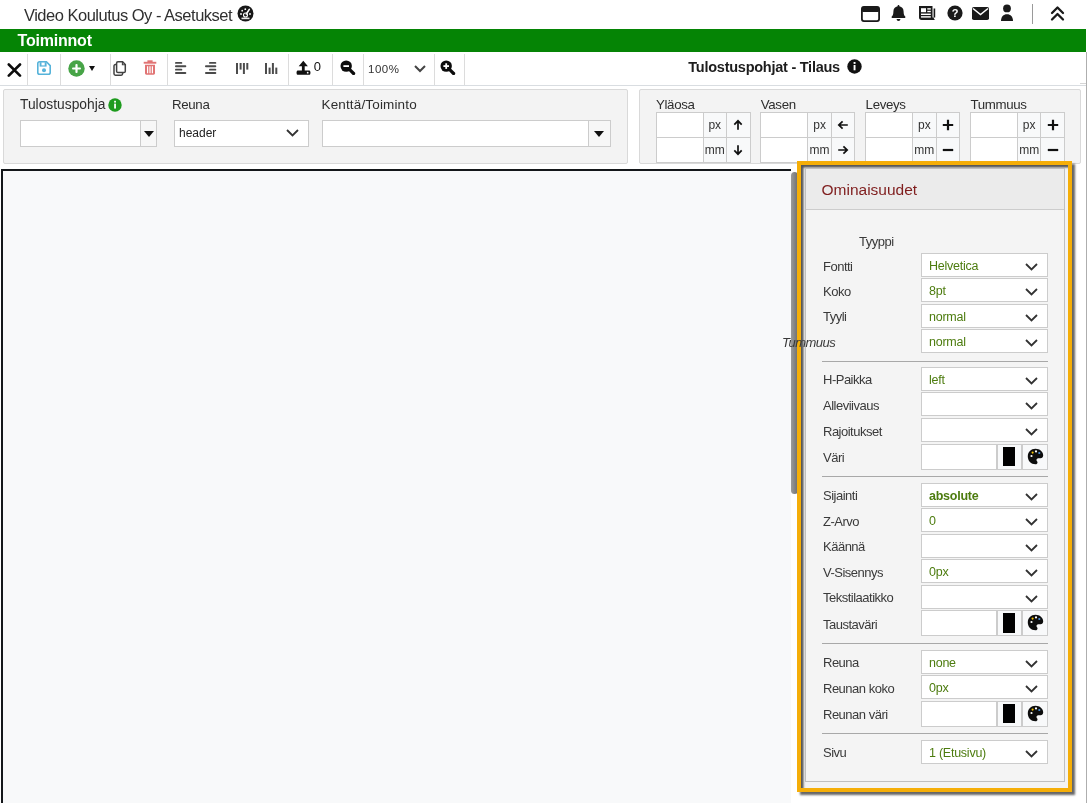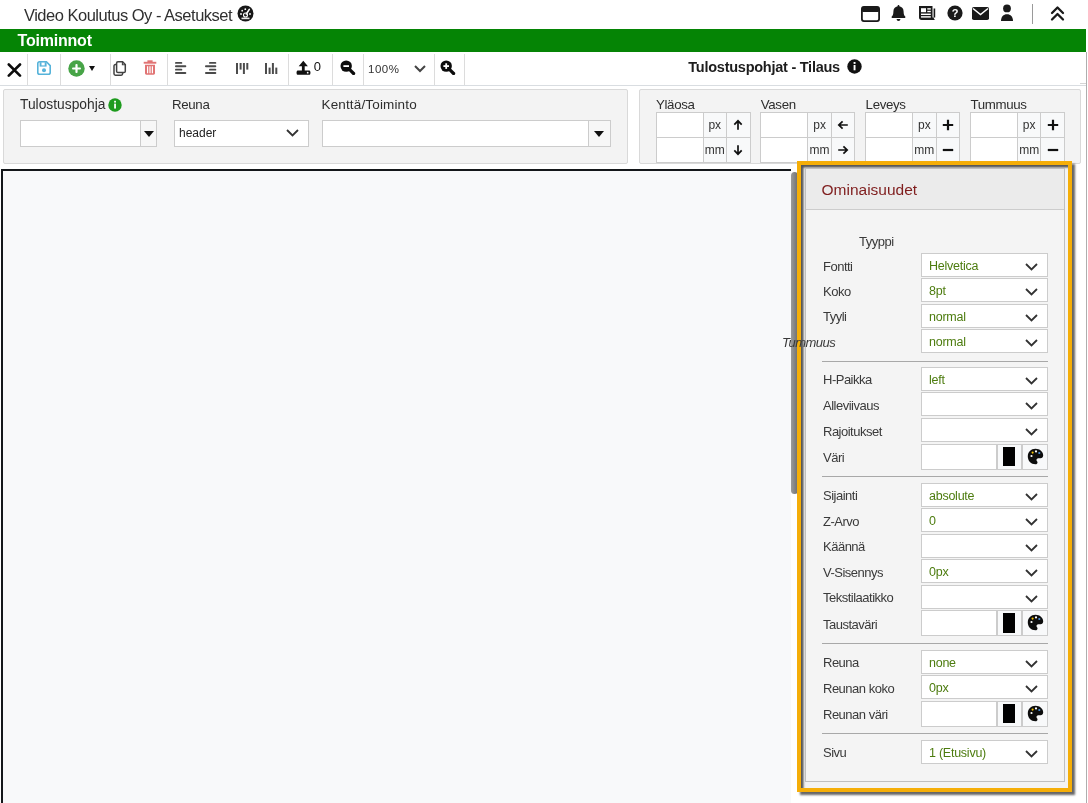--- a/index.html
+++ b/index.html
@@ -353,21 +353,21 @@
 <div class="swatch" style="top:446.8px;"></div>
 <div class="crow-c2" style="top:443.5px;"></div>
 <svg class="abs" style="left:1027px;top:447.5px" width="17" height="17" viewBox="0 0 17 17">
     <path d="M8.5 0.8 C4 0.8 0.8 4 0.8 8.5 C0.8 13 4 16.2 8.5 16.2 C9.7 16.2 10.5 15.4 10.5 14.4 C10.5 13.9 10.3 13.5 10 13.2 C9.7 12.9 9.5 12.5 9.5 12 C9.5 11 10.3 10.2 11.3 10.2 L13.5 10.2 C15 10.2 16.2 9 16.2 7.5 C16.2 3.7 12.7 0.8 8.5 0.8 Z" fill="#0d0d0d"></path>
     <circle cx="4.5" cy="8" r="1.1" fill="#fff"></circle>
     <circle cx="5.6" cy="4.6" r="1.1" fill="#f3c200"></circle>
     <circle cx="9" cy="3.4" r="1.1" fill="#fff"></circle>
     <circle cx="12.3" cy="5" r="1.1" fill="#4a90d9"></circle>
   </svg>
 <div class="psep" style="top:475.8px;"></div>
-<div class="sel" style="top:482.5px;">absolute<svg width="13" height="8" viewBox="0 0 13 8">
+<div class="sel" style="top:482.5px;font-weight:bold;">absolute<svg width="13" height="8" viewBox="0 0 13 8">
       <path d="M1 1 L6.5 6.5 L12 1" fill="none" stroke="#333" stroke-width="1.8"></path>
     </svg></div>
 <div class="sel" style="top:508px;">0<svg width="13" height="8" viewBox="0 0 13 8">
       <path d="M1 1 L6.5 6.5 L12 1" fill="none" stroke="#333" stroke-width="1.8"></path>
     </svg></div>
 <div class="sel" style="top:533.5px;">
     <svg width="13" height="8" viewBox="0 0 13 8">
       <path d="M1 1 L6.5 6.5 L12 1" fill="none" stroke="#333" stroke-width="1.8"></path>
     </svg>
   </div>

